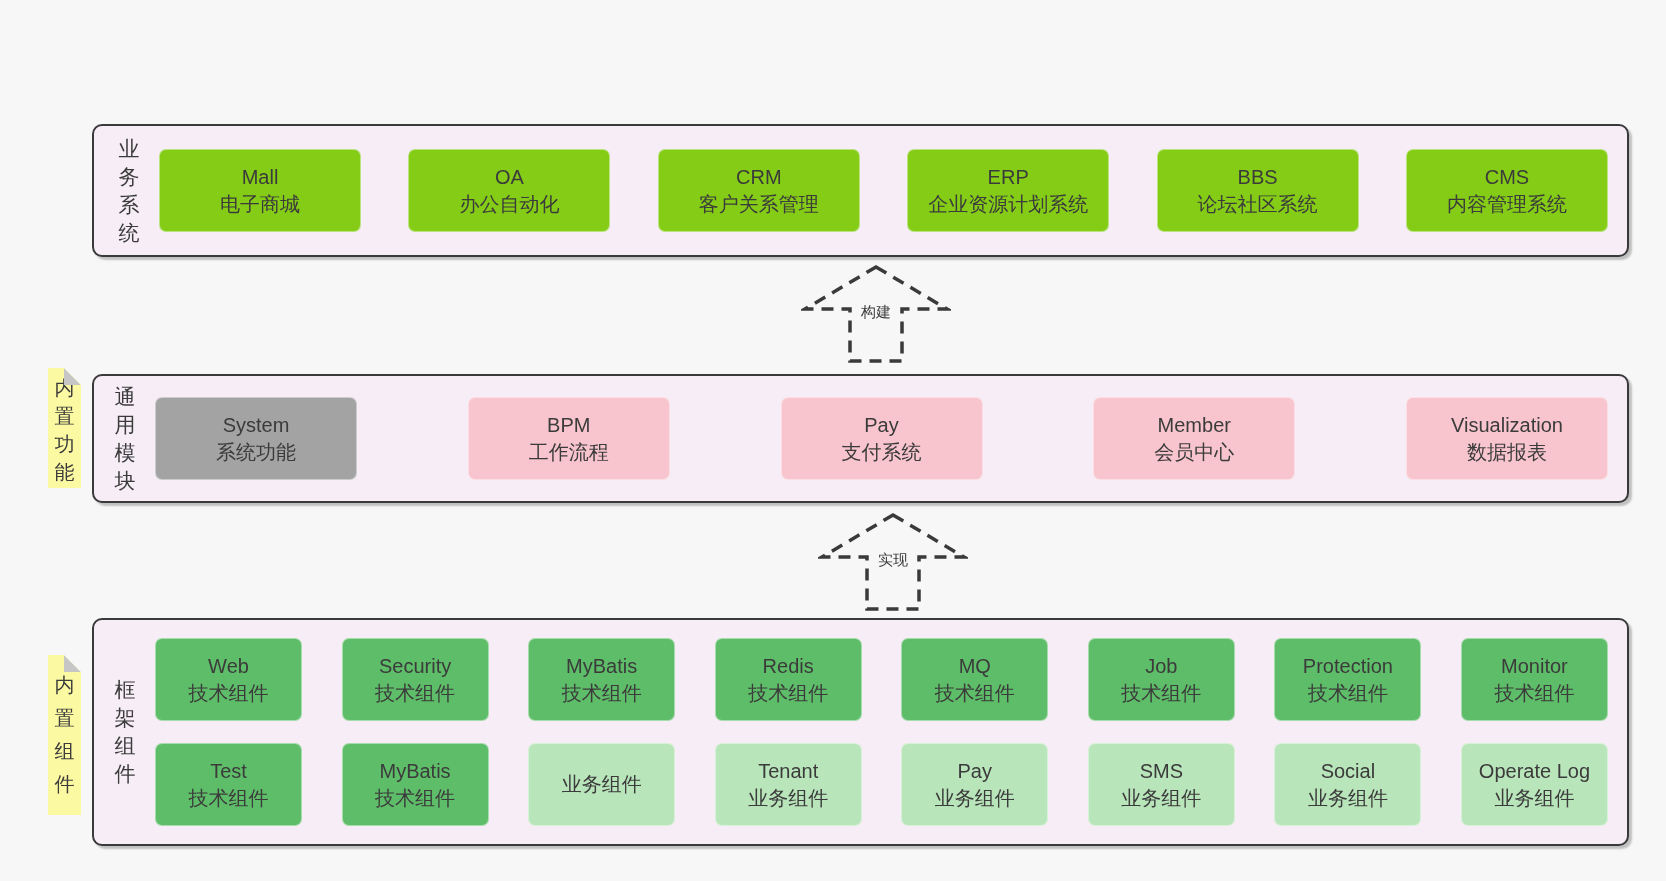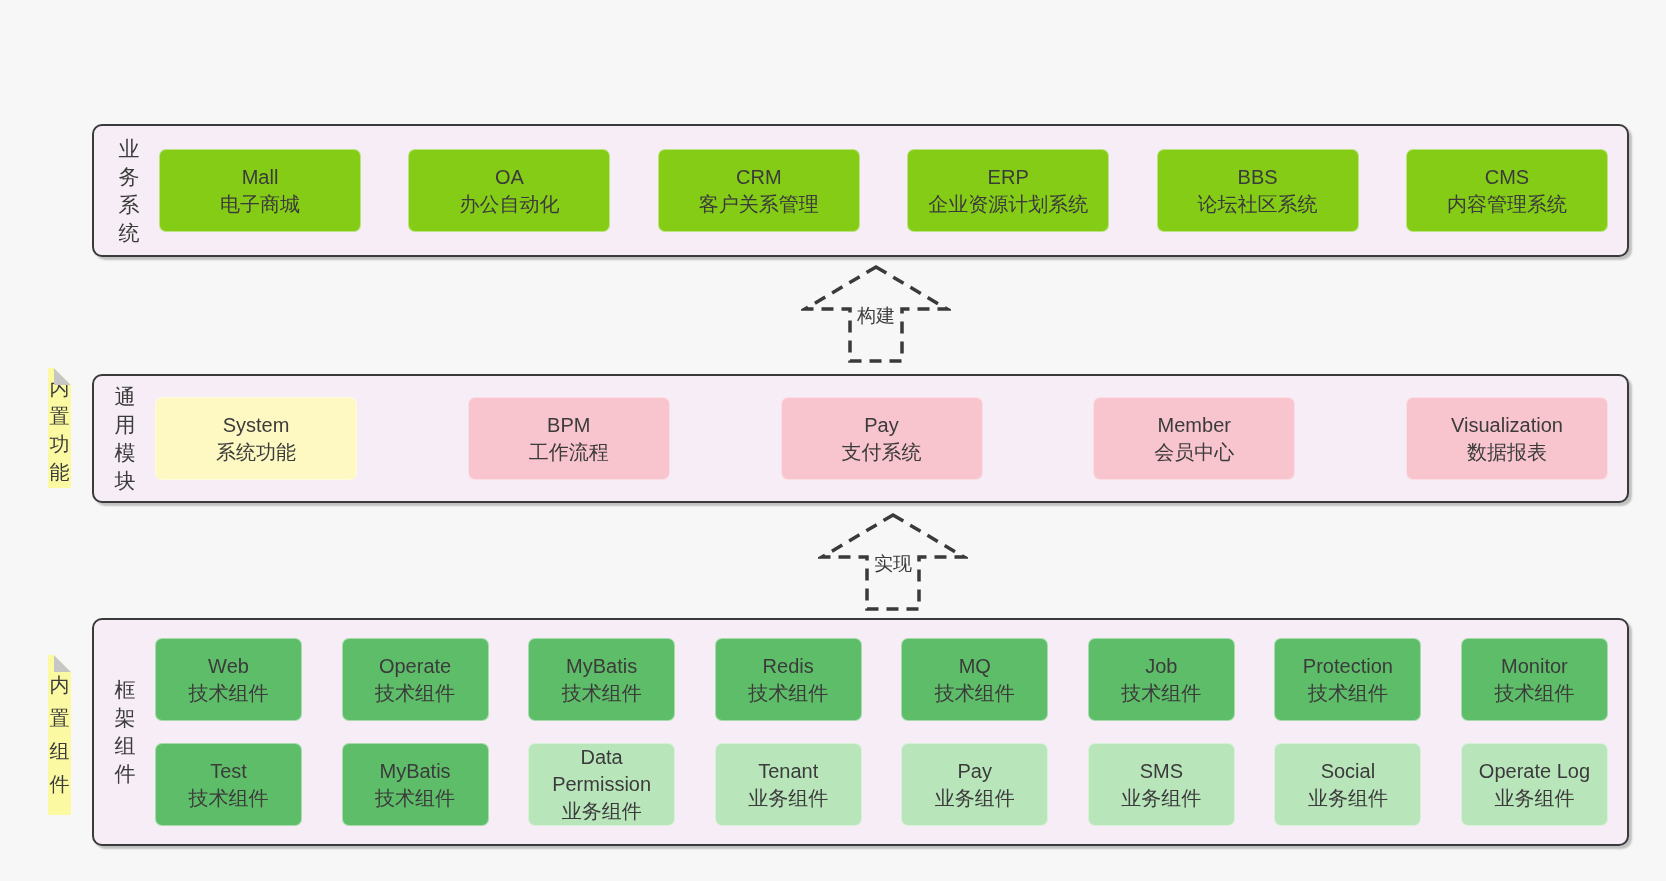--- a/index.html
+++ b/index.html
@@ -29,47 +29,47 @@
   
   .box{
     height:83px;border-radius:7px;box-sizing:border-box;
     display:flex;flex-direction:column;justify-content:center;align-items:center;
     text-align:center;font-size:20px;line-height:27px;padding:0 4px;
     border:1px solid rgba(255,255,255,.45);
   }
   .w-lg{width:202px;}
   .w-sm{width:147px;}
   .blue{background:#84cc16;}
-  .red{background:#fef9c3;}
+  .red{background:#a3a3a3;}
   .pink{background:#f8c5ce;}
   .green{background:#5ebd68;}
   .lightgreen{background:#b9e5bb;}
   
   .sticky{
-    position:absolute;left:48px;width:23px;background:#fbf9a1;z-index:3;
+    position:absolute;left:48px;width:33px;background:#fbf9a1;z-index:3;
     display:flex;justify-content:center;
     clip-path:polygon(0 0,calc(100% - 17px) 0,100% 17px,100% 100%,0 100%);
   }
   .sticky .fold{
     position:absolute;top:0;right:0;width:17px;height:17px;background:#c6c6c6;
     clip-path:polygon(0 0,100% 100%,0 100%);
   }
   .sticky .vtext{font-size:20px;line-height:28px;width:22px;text-align:center;word-break:break-all;}
   .sticky1{top:368px;height:120px;}
   .sticky1 .vtext{margin-top:6px;}
   .sticky2{top:655px;height:160px;}
   .sticky2 .vtext{margin-top:14px;line-height:33px;}
   
   .arrow{position:absolute;width:150px;height:100px;}
   .arrow1{left:801px;top:264px;}
   .arrow2{left:818px;top:512px;}
   .arrow svg{width:100%;height:100%;display:block;}
   .alabel{
     position:absolute;left:50%;top:39px;transform:translateX(-50%);
-    background:#f7f7f7;padding:0 3px;font-size:19px;white-space:nowrap;
+    background:#f7f7f7;padding:0 3px;font-size:15px;white-space:nowrap;
   }
 </style>
 </head>
 <body>
 
 <div class="canvas">
 
   <div class="band band1">
     <div class="vlabel">业务系统</div>
     <div class="boxes">
@@ -152,21 +152,21 @@
 
   <div class="band band3">
     <div class="vlabel">框架组件</div>
     <div class="rows">
       <div class="row">
         <div class="box w-sm green">
           <div>Web</div>
           <div>技术组件</div>
         </div>
         <div class="box w-sm green">
-          <div>Operate</div>
+          <div>Security</div>
           <div>技术组件</div>
         </div>
         <div class="box w-sm green">
           <div>MyBatis</div>
           <div>技术组件</div>
         </div>
         <div class="box w-sm green">
           <div>Redis</div>
           <div>技术组件</div>
         </div>
@@ -190,21 +190,20 @@
       <div class="row">
         <div class="box w-sm green">
           <div>Test</div>
           <div>技术组件</div>
         </div>
         <div class="box w-sm green">
           <div>MyBatis</div>
           <div>技术组件</div>
         </div>
         <div class="box w-sm lightgreen">
-          <div>Data Permission</div>
           <div>业务组件</div>
         </div>
         <div class="box w-sm lightgreen">
           <div>Tenant</div>
           <div>业务组件</div>
         </div>
         <div class="box w-sm lightgreen">
           <div>Pay</div>
           <div>业务组件</div>
         </div>

